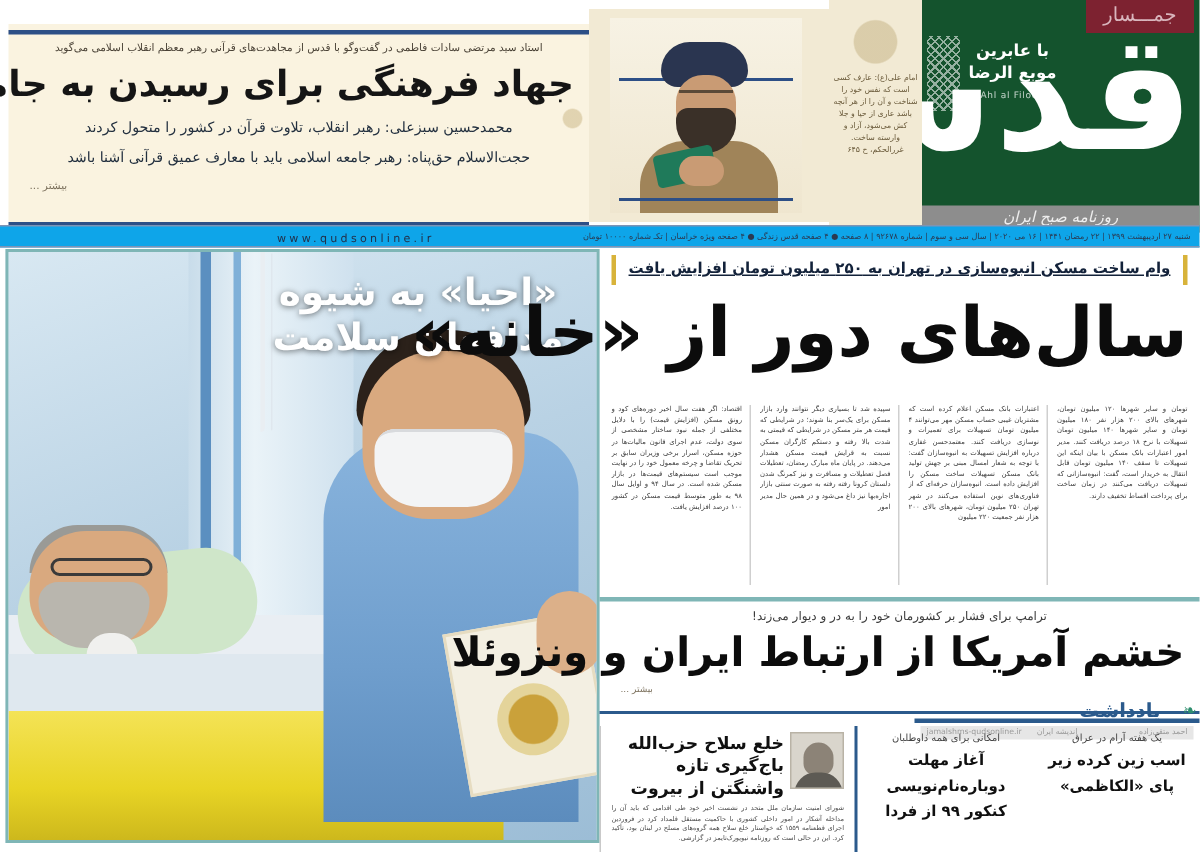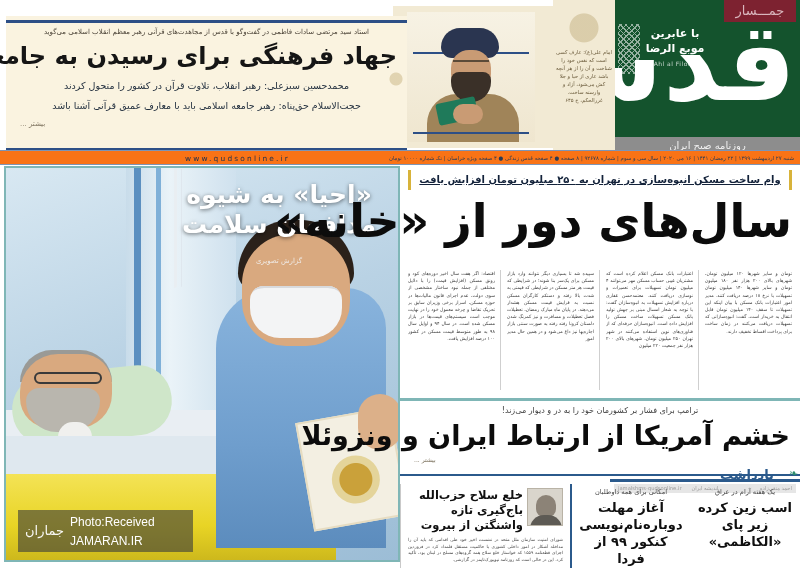--- a/index.html
+++ b/index.html
@@ -39,21 +39,21 @@
   .mh-medallion {
     position:absolute; right:160px; top:24px; width:22px; height:50px;
     background:
       repeating-linear-gradient(45deg,#ffffff 0 1px,transparent 1px 4px),
       repeating-linear-gradient(-45deg,#ffffff 0 1px,transparent 1px 4px);
     opacity:.55;
   }
   .mh-strip {
     position:absolute; right:0; top:137px; width:185px; height:18px;
     background:#8d8d8d; color:#efefef; font-size:10px; line-height:18px;
-    text-align:center; letter-spacing:1px;
+    text-align:center; letter-spacing:1px;font-style:italic;
   }
 
   .mh-poem {
     position:absolute; right:185px; top:0; width:62px; height:155px;
     background:#f2ead4; color:#6a5a3a; font-size:5.2px; line-height:8px;
     text-align:center; padding:48px 3px 0 3px;
     background-image:
       radial-gradient(circle at 50% 18%, rgba(190,170,120,.45) 0 14px, transparent 15px);
   }
 
@@ -70,21 +70,21 @@
   .mh-portrait .rule-b { position:absolute; left:6px; right:6px; bottom:8px; height:2px; background:#2d4f86; }
   
   .cl-turban { position:absolute; left:34px; top:16px; width:58px; height:30px; background:#2a3550; border-radius:28px 28px 16px 16px; }
   .cl-face   { position:absolute; left:44px; top:38px; width:40px; height:44px; background:#c99b74; border-radius:18px 18px 20px 20px; }
   .cl-beard  { position:absolute; left:44px; top:60px; width:40px; height:30px; background:#3a3028; border-radius:8px 8px 20px 20px; }
   .cl-glass  { position:absolute; left:46px; top:48px; width:36px; height:7px; border-top:2px solid #5b4a38; }
   .cl-body   { position:absolute; left:20px; top:82px; width:92px; height:52px; background:#a08459; border-radius:30px 30px 0 0; }
   .cl-hand   { position:absolute; left:46px; top:92px; width:30px; height:20px; background:#c99b74; border-radius:10px; }
   .cl-book   { position:absolute; left:30px; top:88px; width:40px; height:22px; background:#1f7a5a; border-radius:3px; transform:rotate(-12deg); }
 
-  .mh-head { position:absolute; right:393px; left:6px; top:16px; height:132px; background:#faf3e0; }
+  .mh-head { position:absolute; right:407px; left:6px; top:16px; height:132px; background:#faf3e0; }
   .mh-head .kicker {
     position:absolute; right:10px; left:10px; top:12px;
     font-size:7px; color:#4a4236; text-align:center; letter-spacing:.2px;
   }
   .mh-head .rule-top { position:absolute; right:0; left:0; top:4px; height:3px; background:#2d4f86; }
   .mh-head .rule-bot { position:absolute; right:0; left:0; bottom:-2px; height:2px; background:#2d4f86; }
   .mh-head .title {
     position:absolute; right:10px; left:10px; top:26px;
     font-size:24px; font-weight:700; color:#151515; text-align:center; white-space:nowrap;
   }
@@ -95,21 +95,21 @@
   .mh-head .sub1 { top:64px; }
   .mh-head .sub2 { top:84px;text-align:center; }
   .mh-head .more { position:absolute; left:14px; top:104px; font-size:7px; color:#7b705c; }
   .mh-head .orn { position:absolute; right:2px; top:40px; width:18px; height:46px;
      background:radial-gradient(circle at 50% 50%, rgba(200,180,130,.5) 0 6px, transparent 7px);}
 
   
   .infobar {
     position:absolute; left:0; top:150px; width:800px; height:15px;
     border-top:1px solid #7e94b5; border-bottom:1px solid #7e94b5;
-    background:#f97316; color:#2b3a52;
+    background:#0ea5e9; color:#2b3a52;
     font-size:5.4px; line-height:15px; white-space:nowrap;
     padding:0 6px; text-align:right; letter-spacing:.1px;
   }
   .infobar .url { position:absolute; left:185px; top:0; font-size:7.4px; letter-spacing:2.2px; color:#22304a; }
 
   
   .body { position:absolute; left:0; top:166px; width:800px; height:402px; }
 
   
   .lead { position:absolute; right:0; top:0; width:400px; height:240px; padding:0 8px; }
@@ -193,21 +193,21 @@
   .second .rule { position:absolute; right:0; left:0; top:68px; height:2px; background:#2b5a8c; }
   .hr-teal { position:absolute; right:0; top:232px; width:400px; height:3px; background:#7fb6b6; }
 
   
   .bottom { position:absolute; right:0; top:318px; width:400px; height:84px; display:flex; direction:rtl; }
   .bcol { position:relative; padding:4px 7px 0 7px; }
   .bcol.c1 { width:170px; border-left:1px solid #c9c9c9; }
   .bcol.c2 { width:120px; border-left:2px solid #2b5a8c; }
   .bcol.c3 { width:110px; }
   .bcol .kick { font-size:6.6px; color:#454545; text-align:center; margin-bottom:3px; }
-  .bcol .hl { font-size:13px; font-weight:700; color:#101010; text-align:center; line-height:17px; }
+  .bcol .hl { font-size:10px; font-weight:700; color:#101010; text-align:center; line-height:17px; }
   .bcol.c1 .hl { font-size:11.5px; line-height:15px; text-align:right; }
   .bcol .deck { margin-top:4px; font-size:4.4px; line-height:6.6px; color:#4a4a4a; text-align:justify; }
   .bcol .avatar { float:right; width:36px; height:38px; margin:0 0 2px 4px; background:#d9d5cc; border:1px solid #b9b3a6; overflow:hidden; position:relative;}
   .bcol .avatar i { position:absolute; left:8px; top:6px; width:20px; height:22px; background:#8c8377; border-radius:10px 10px 8px 8px; display:block;}
   .bcol .avatar em { position:absolute; left:2px; top:26px; width:32px; height:14px; background:#5d5a54; border-radius:16px 16px 0 0; display:block;}
 
   .yad { position:absolute; right:0; top:300px; width:190px; height:16px; }
   .yad .label { position:absolute; right:26px; top:1px; font-size:13px; color:#2b5a8c; font-weight:700; }
   .yad .mark  { position:absolute; right:2px; top:1px; width:18px; height:13px; color:#2e8e6e; font-size:11px; line-height:13px; }
   .yad .bar   { position:absolute; right:0; left:0; top:13px; height:3px; background:#2b5a8c; }
@@ -288,28 +288,22 @@
       <div class="nurse-hair"></div>
       <div class="nurse-head"></div>
       <div class="mask"></div>
       <div class="quran">
         <div class="medal"></div>
       </div>
       <div class="hand"></div>
 
       <div class="ovl">
         <span>«احیا» به شیوه مدافعان سلامت</span>
-        <span class="small">گزارش تصویری</span>
-      </div>
-
-      <div class="credit">
-        <span class="logo">جماران</span>
-        <span>Photo:Received</span><br>
-        <span>JAMARAN.IR</span>
-      </div>
+      </div>
+
     </div>
 
     <div class="lead">
       <div class="overline">وام ساخت مسکن انبوه‌سازی در تهران به ۲۵۰ میلیون تومان افزایش یافت</div>
       <div class="hl">سال‌های دور از «خانه»</div>
       <div class="cols">
         <div class="col">تومان و سایر شهرها ۱۲۰ میلیون تومان، شهرهای بالای ۲۰۰ هزار نفر ۱۸۰ میلیون تومان و سایر شهرها ۱۴۰ میلیون تومان تسهیلات با نرخ ۱۸ درصد دریافت کنند. مدیر امور اعتبارات بانک مسکن با بیان اینکه این تسهیلات تا سقف ۱۴۰ میلیون تومان قابل انتقال به خریدار است، گفت: انبوه‌سازانی که تسهیلات دریافت می‌کنند در زمان ساخت برای پرداخت اقساط تخفیف دارند.</div>
         <div class="col">اعتبارات بانک مسکن اعلام کرده است که مشتریان غیبی حساب مسکن مهر می‌توانند ۴ میلیون تومان تسهیلات برای تعمیرات و نوسازی دریافت کنند. معتمدحسن غفاری درباره افزایش تسهیلات به انبوه‌سازان گفت: با توجه به شعار امسال مبنی بر جهش تولید بانک مسکن تسهیلات ساخت مسکن را افزایش داده است. انبوه‌سازان حرفه‌ای که از فناوری‌های نوین استفاده می‌کنند در شهر تهران ۲۵۰ میلیون تومان، شهرهای بالای ۲۰۰ هزار نفر جمعیت ۲۲۰ میلیون</div>
         <div class="col">سپیده شد تا بسیاری دیگر نتوانند وارد بازار مسکن برای یک‌سر بنا شوند؛ در شرایطی که قیمت هر متر مسکن در شرایطی که قیمتی به شدت بالا رفته و دستکم کارگران مسکن نسبت به قرایش قیمت مسکن هشدار می‌دهند. در پایان ماه مبارک رمضان، تعطیلات فصل تعطیلات و مسافرت و نیز کمرنگ شدن دلستان کرونا رفته رفته به صورت سنتی بازار اجاره‌بها نیز داغ می‌شود و در همین حال مدیر امور</div>
         <div class="col">اقتصاد: اگر هفت سال اخیر دوره‌های کود و رونق مسکن (افزایش قیمت) را با دلایل مختلفی از جمله نبود ساختار مشخصی از سوی دولت، عدم اجرای قانون مالیات‌ها در حوزه مسکن، اسرار برخی وزیران سابق بر تحریک تقاضا و چرخه معمول خود را در نهایت موجب است سیستم‌های قیمت‌ها در بازار مسکن شده است. در سال ۹۴ و اوایل سال ۹۸ به طور متوسط قیمت مسکن در کشور ۱۰۰ درصد افزایش یافت.</div>

